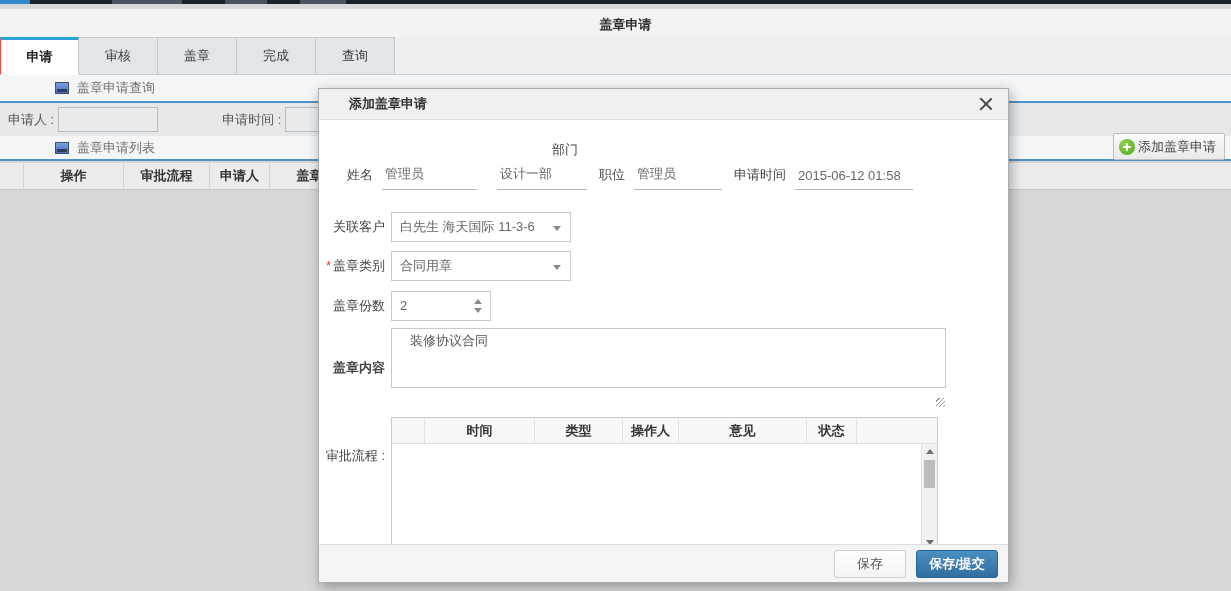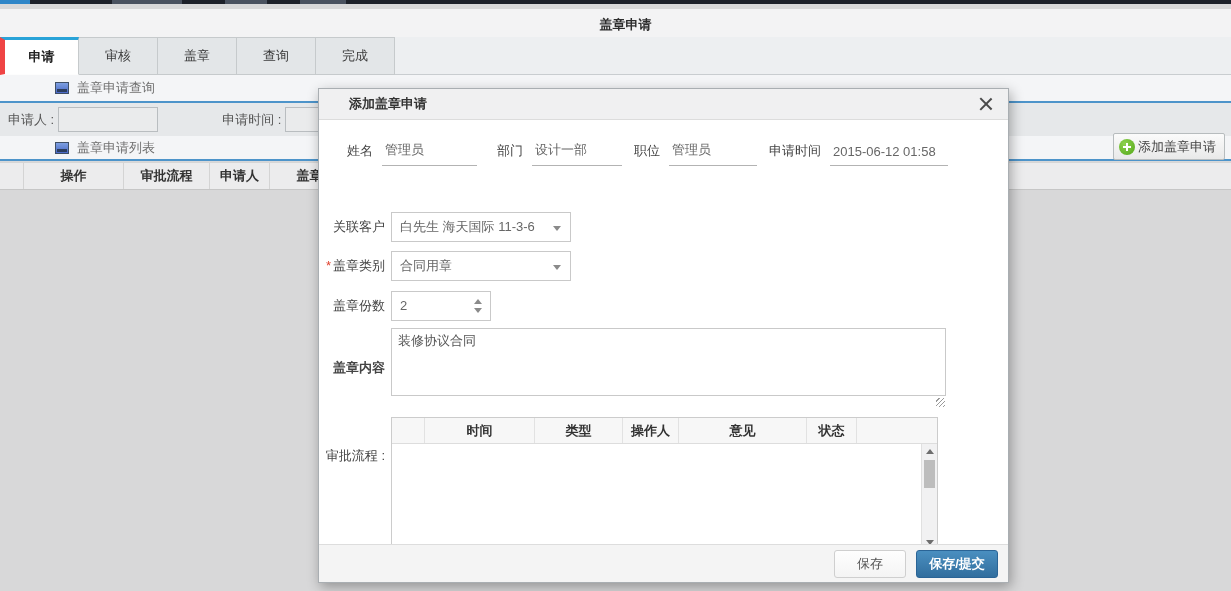--- a/index.html
+++ b/index.html
@@ -17,21 +17,21 @@
 
   .app-header { position:absolute; left:0; top:9px; width:1231px; height:33px;
     background:#f3f3f4; border-bottom:1px solid #e3e3e4; display:flex; align-items:center;justify-content:center; }
   .app-title { margin-left:20px; font-weight:bold; color:#2d2d2d; font-size:13px; }
 
   
   .tab-bar { position:absolute; left:0; top:37px; width:1231px; height:38px;
     background:#edeff1; border-bottom:1px solid #c9cdd0; display:flex; }
   .tab { width:79px; height:38px; display:flex; align-items:center; justify-content:center;
     background:#e3e6e8; border:1px solid #c6cacc; border-left:none; color:#3a3a3a; cursor:pointer; }
-  .tab:first-child { border-left:5px solid #ef4444; }
+  .tab:first-child { border-left:1px solid #ef4444; }
   .tab.active { background:#ffffff; border-top:3px solid #29a3d8; border-bottom:1px solid #fdfdfd;
     font-weight:bold; color:#222; }
 
   
   .section-hd { position:absolute; left:0; width:1231px; background:#f4f5f7;
     border-bottom:2px solid #4d94ca; display:flex; align-items:center;padding-left:48px; }
   .section-q { top:75px; height:28px; }
   .section-l { top:136px; height:25px; }
   .win-icon { width:14px; height:12px; margin:0 8px 0 7px; border:1px solid #3f4f66;
     background:linear-gradient(#7d9fe0,#4a69c8); position:relative; }
@@ -75,21 +75,21 @@
   .close-icon::before { transform:rotate(45deg); }
   .close-icon::after  { transform:rotate(-45deg); }
 
   .modal-body { position:absolute; left:0; right:0; top:31px; bottom:38px; }
 
   .row-info { position:absolute; top:21px; left:28px; display:flex; align-items:flex-end; }
   .info-group { display:flex; align-items:flex-end; }
   .info-label { color:#444; margin-right:9px; padding-bottom:6px; white-space:nowrap; }
   .info-value { border-bottom:1px solid #b3b3b3; padding:0 3px 6px; color:#666; white-space:nowrap; }
   .iv-1 { width:95px; } .iv-2 { width:90px; } .iv-3 { width:88px; } .iv-4 { width:118px; }
-  .mg-1 { margin-left:20px; } .mg-2 { margin-left:12px;align-items:center; } .mg-3 { margin-left:12px; }
+  .mg-1 { margin-left:20px;flex-direction:column; } .mg-2 { margin-left:12px;align-items:center; } .mg-3 { margin-left:12px; }
 
   .frow { position:absolute; left:6px; display:flex; }
   .f-label { width:60px; text-align:right; margin-right:6px; color:#444; white-space:nowrap; }
   .frow-mid { align-items:center; }
   .req { color:#e0422f; margin-right:2px; }
 
   .row-customer { top:92px; } .row-sealtype { top:131px; } .row-copies { top:171px; }
   .row-content { top:208px; } .row-approval { top:297px; }
 
   .dropdown { width:180px; height:30px; border:1px solid #c9c9c9; background:#fff;
@@ -99,22 +99,22 @@
     border-left:4px solid transparent; border-right:4px solid transparent; border-top:5px solid #8a8a8a; }
 
   .spinner { width:100px; height:30px; border:1px solid #c9c9c9; background:#fff; position:relative; }
   .spin-value { position:absolute; left:8px; top:6px; color:#666; }
   .spin-up, .spin-down { position:absolute; right:8px; width:0; height:0; cursor:pointer;
     border-left:4px solid transparent; border-right:4px solid transparent; }
   .spin-up { top:7px; border-bottom:5px solid #8a8a8a; }
   .spin-down { bottom:7px; border-top:5px solid #8a8a8a; }
 
   .content-label { height:80px; display:flex; align-items:center; justify-content:flex-end;font-weight:bold; }
-  .textarea { width:555px; height:68px; border:1px solid #c9c9c9; background:#fff;
-    padding:3px 6px; color:#555; position:relative; resize:none; font-family:Liberation Mono, monospace; font-size:13px; }
+  .textarea { width:555px; height:60px; border:1px solid #c9c9c9; background:#fff;
+    padding:3px 18px; color:#555; position:relative; resize:none; font-family:Liberation Mono, monospace; font-size:13px; }
   .resize-handle { position:absolute; right:1px; bottom:1px; width:9px; height:9px;
     background:repeating-linear-gradient(135deg, transparent 0 2px, #9a9a9a 2px 3px); cursor:nwse-resize; }
 
   .approval-label { padding-top:30px; }
   .appr-table { width:547px; border:1px solid #cccccc; position:relative; background:#fff; }
   .appr-head { display:flex; height:26px; background:#f7f7f7; border-bottom:1px solid #dddddd; }
   .ah-cell { display:flex; align-items:center; justify-content:center; font-weight:bold;
     color:#333; border-right:1px solid #e2e2e2; height:100%; }
   .ah-c0 { width:33px; } .ah-c1 { width:110px; } .ah-c2 { width:88px; } .ah-c3 { width:56px; }
   .ah-c4 { width:128px; } .ah-c5 { width:50px; } .ah-c6 { width:80px; border-right:none; }
@@ -162,24 +162,24 @@
   <div class="tab active">
       <span>申请</span>
     </div>
   <div class="tab">
       <span>审核</span>
     </div>
   <div class="tab">
       <span>盖章</span>
     </div>
   <div class="tab">
+      <span>完成</span>
+    </div>
+  <div class="tab">
       <span>查询</span>
-    </div>
-  <div class="tab">
-      <span>完成</span>
     </div>
 </div>
 
 <div class="section-hd section-q">
   <span class="win-icon"></span>
   <span class="section-title">盖章申请查询</span>
 </div>
 
 <div class="query-row">
   <span class="q-label">申请人 :</span>

